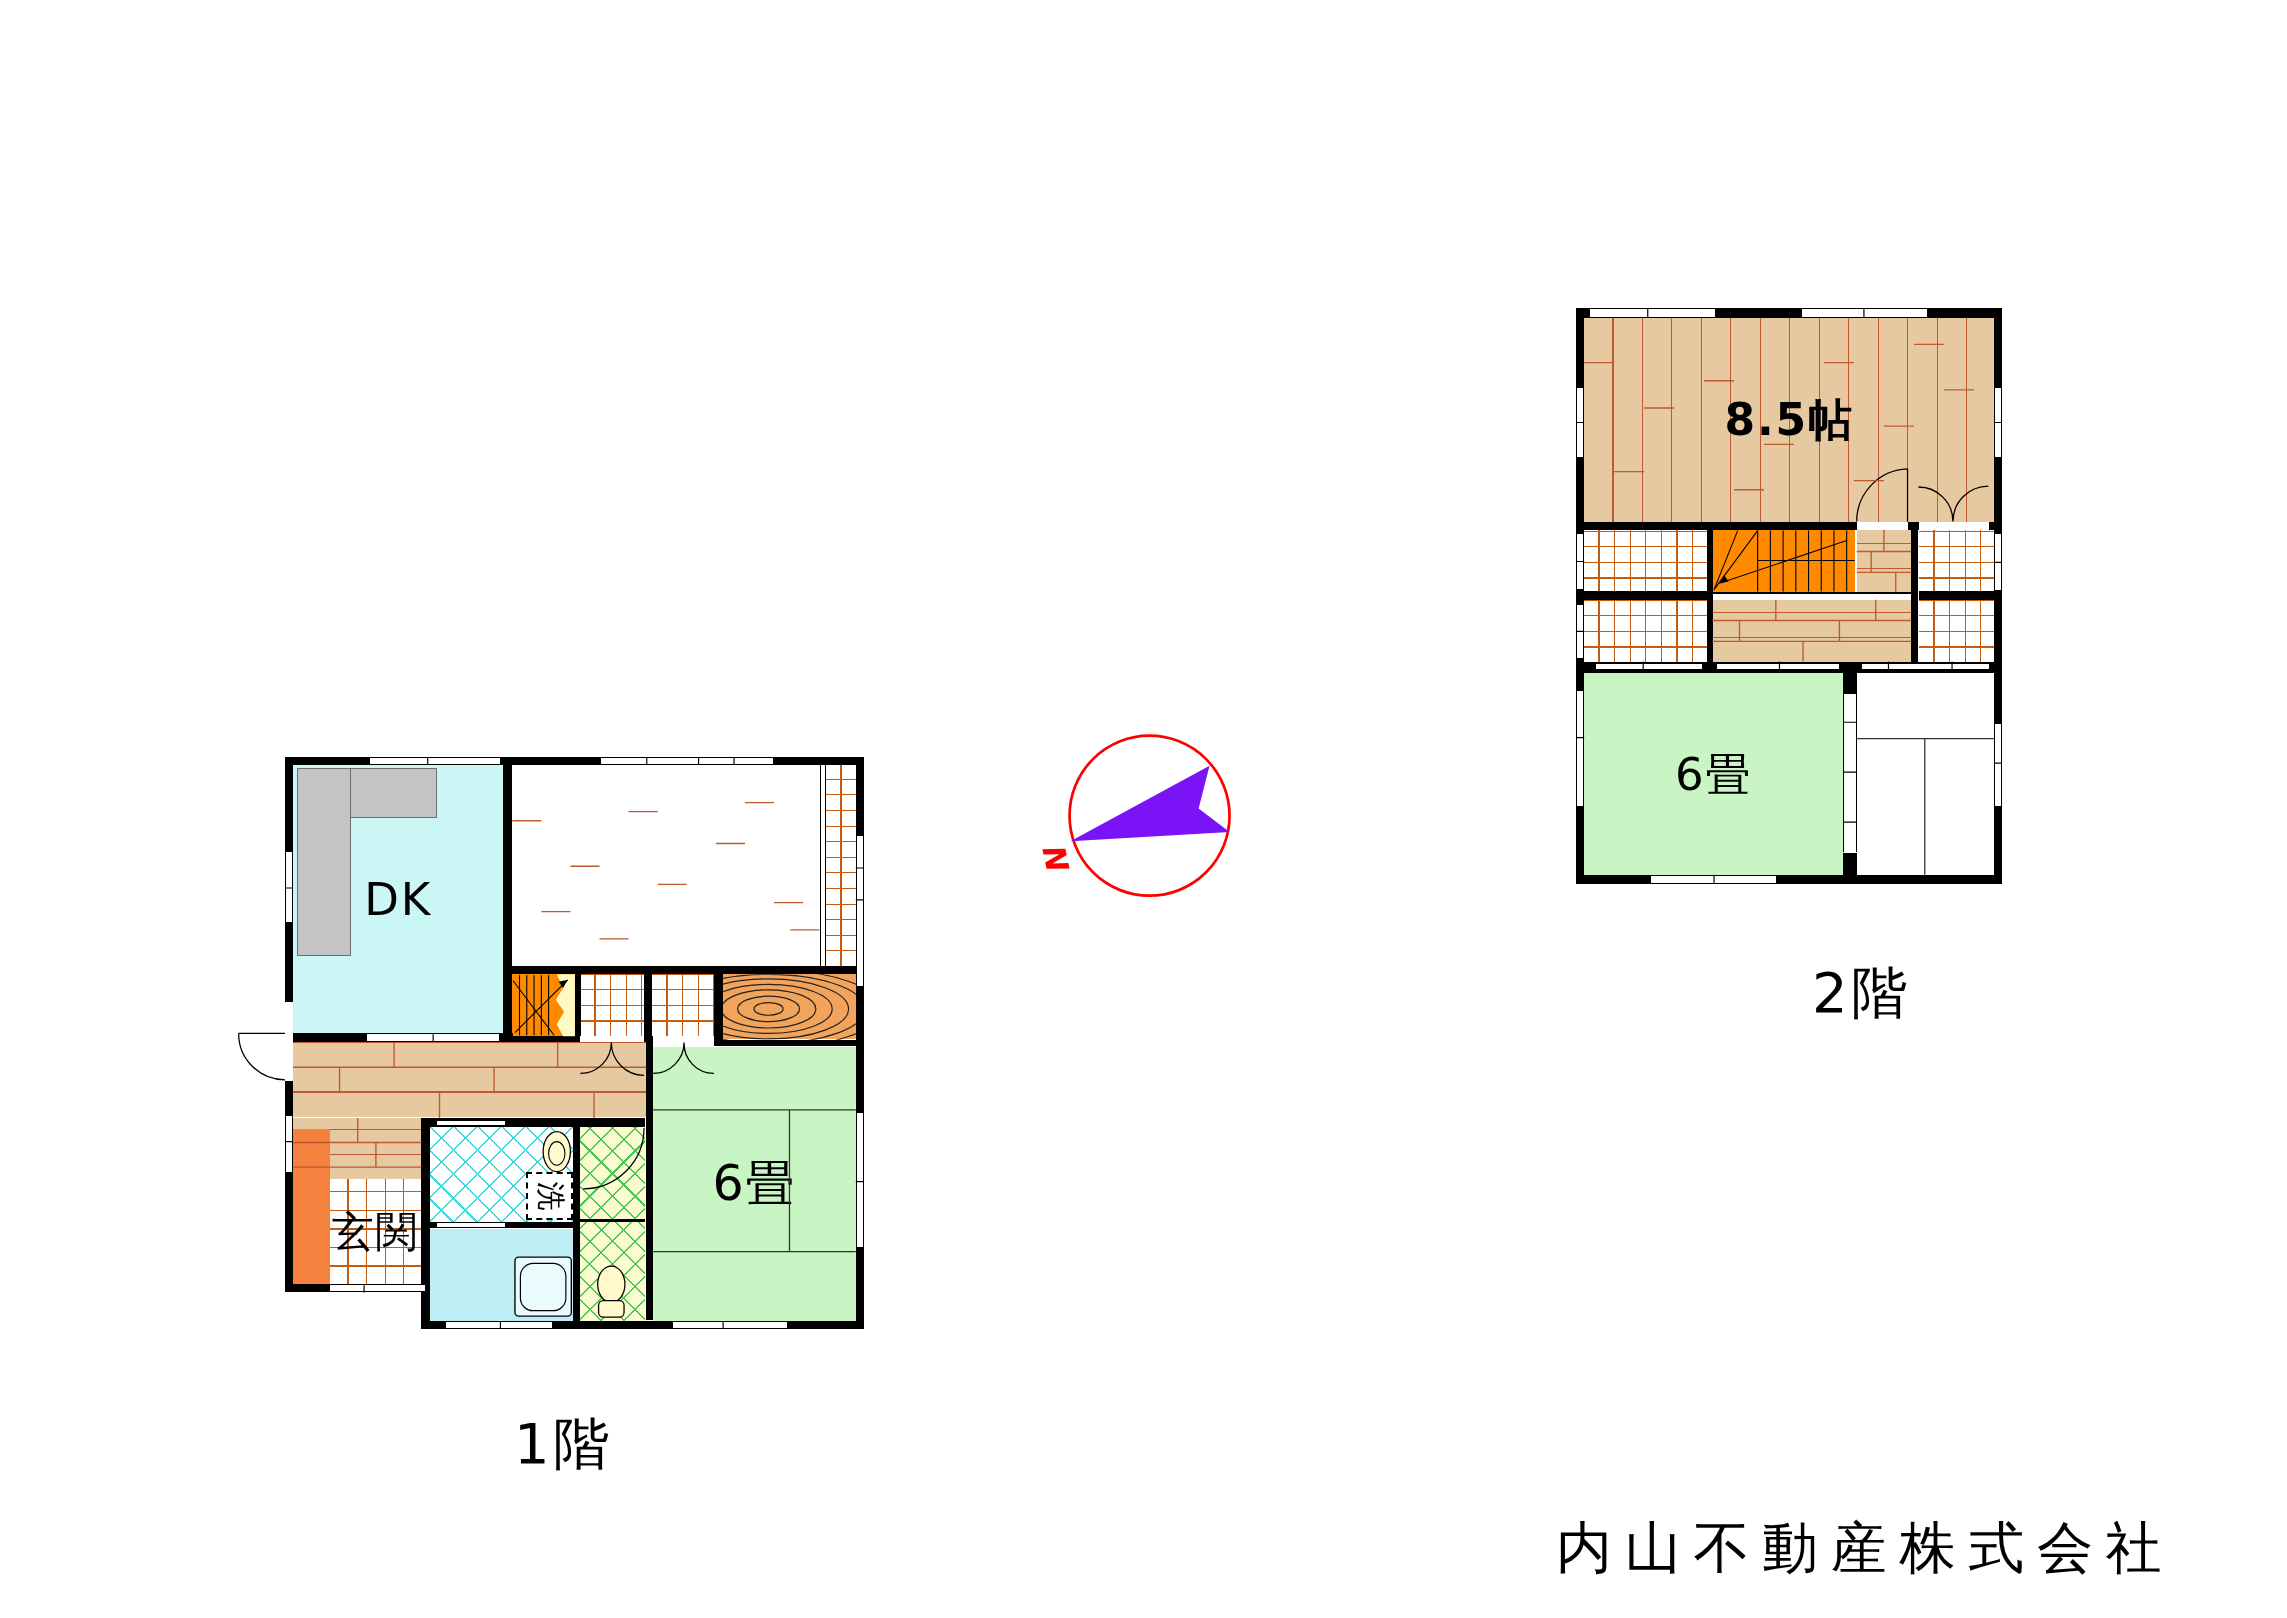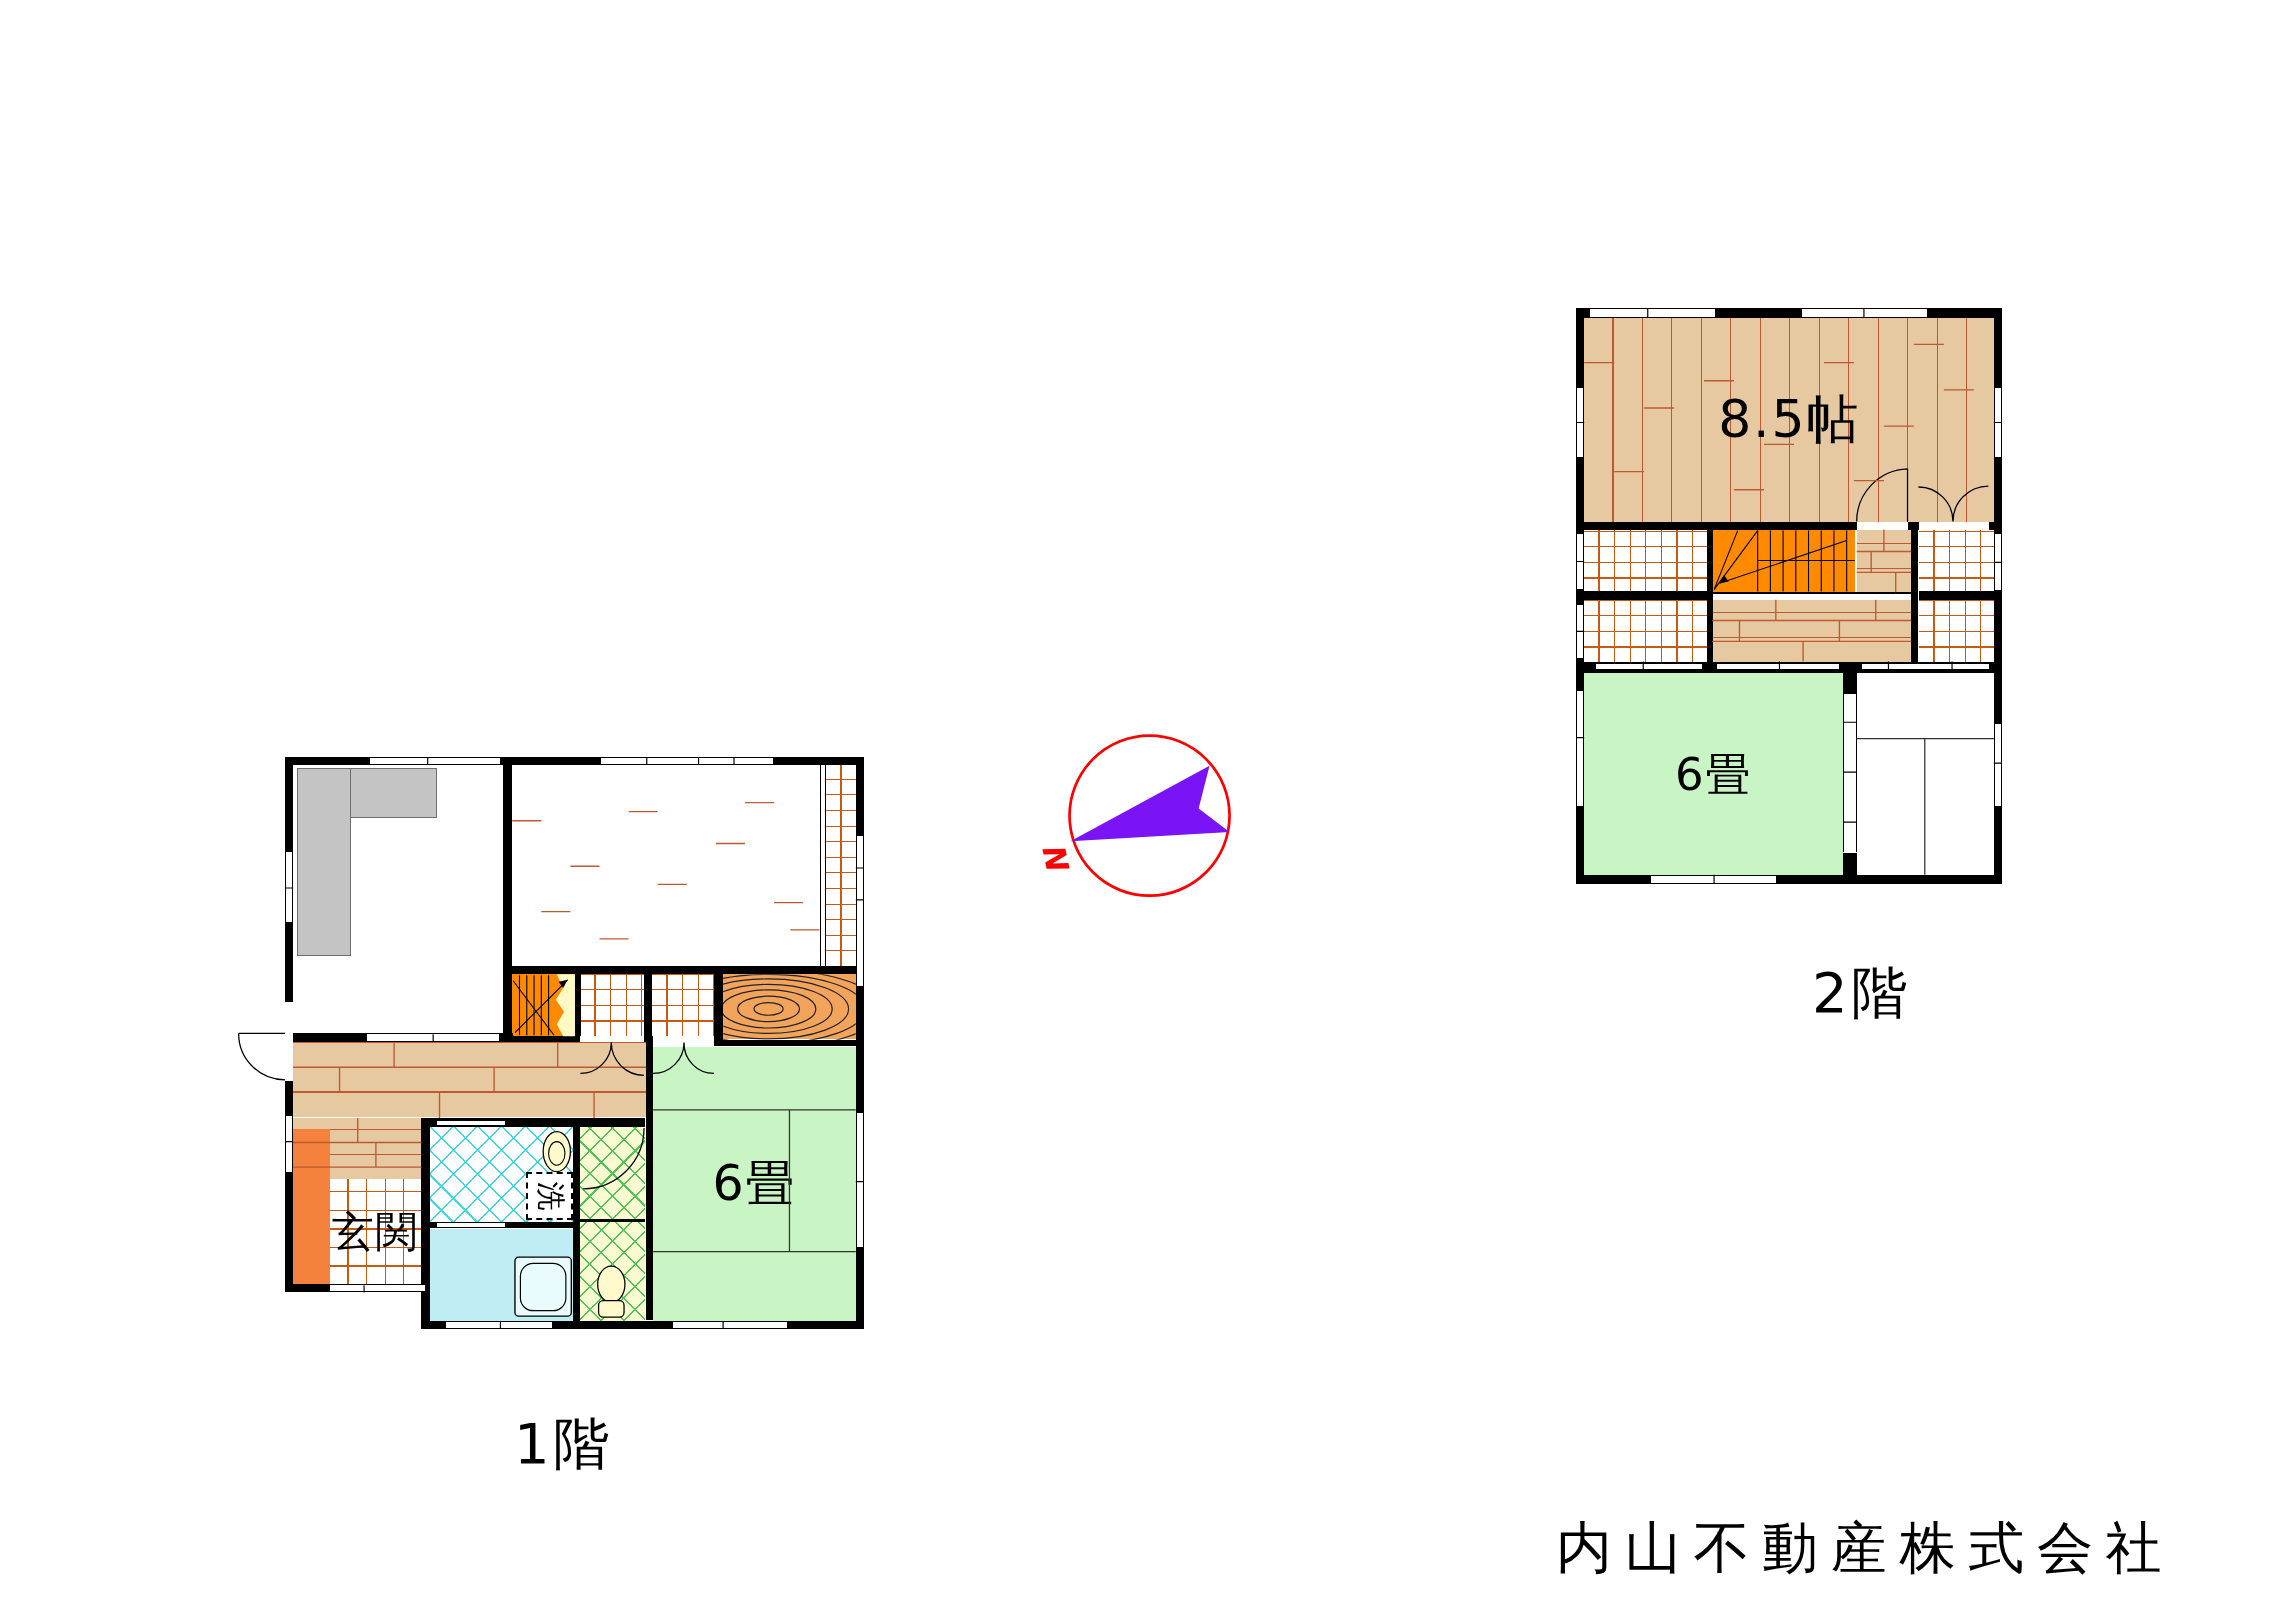--- a/index.html
+++ b/index.html
@@ -34,20 +34,23 @@
   .counter{position:absolute;background:#C4C4C4;border:1.4px solid #6e6e6e;box-sizing:border-box;z-index:2;}
 </style>
 </head>
 <body>
 
 <div id="canvas">
 
 
   <div class="a" style="left:285px;top:757px;width:579px;height:572px;">
 
+    <div class="room dkfill" style="left:8.2px;top:8.2px;width:210px;height:268px;">
+      <span class="rlabel">DK</span>
+    </div>
     <div class="counter" style="left:11.8px;top:11px;width:140px;height:50px;"></div>
     <div class="counter" style="left:11.8px;top:11px;width:54px;height:188px;"></div>
 
     <div class="room grid17" style="left:541px;top:8.2px;width:30px;height:201px;"></div>
 
     <div class="room stairfill" style="left:227px;top:217px;width:63px;height:62px;"></div>
     <div class="room grid17" style="left:295px;top:217px;width:64px;height:62px;"></div>
     <div class="room grid17" style="left:367px;top:217px;width:62px;height:62px;"></div>
     <div class="room grainfill" style="left:438px;top:217px;width:133px;height:65px;"></div>
 
@@ -140,21 +143,21 @@
       <ellipse cx="299" cy="436" rx="9" ry="13" fill="none" stroke="#000" stroke-width="1.2"></ellipse>
       <ellipse cx="359" cy="580" rx="15" ry="20" fill="#FFF9CC" stroke="#000" stroke-width="1.4"></ellipse>
       <rect x="345" y="598" width="28" height="18" rx="5" fill="#FFF9CC" stroke="#000" stroke-width="1.4"></rect>
       <path d="M157 1V8M265 1V8M398 1V8M455 1V8M494 1V8M0 144H9M0 423H9M628 122H637M628 157H637M628 467H637M237 621V629M482 621V629M163 305V313M87 581V589" stroke="#000" stroke-width="1.3" fill="none"></path>
     </svg>
   </div>
 
   <div class="a" style="left:1576px;top:308px;width:426px;height:576px;">
 
     <div class="room wood-v" style="left:8.2px;top:10px;width:410px;height:204px;">
-      <span class="rlabel" style="font-size:52px;">8.5帖</span>
+      <span class="rlabel" style="font-size:44px;font-weight:bold;">8.5帖</span>
     </div>
     <div class="room grid17" style="left:8.2px;top:222px;width:123px;height:63px;"></div>
     <div class="room stairfill" style="left:136px;top:222px;width:143px;height:63px;"></div>
     <div class="room wood-h" style="left:281px;top:222px;width:55px;height:63px;"></div>
     <div class="room grid17" style="left:343px;top:222px;width:75px;height:63px;"></div>
     <div class="room grid17" style="left:8.2px;top:292px;width:123px;height:62px;"></div>
     <div class="room wood-h" style="left:136px;top:292px;width:199px;height:62px;"></div>
     <div class="room grid17" style="left:343px;top:292px;width:75px;height:62px;"></div>
     <div class="room tatami" style="left:8.2px;top:365px;width:259px;height:203px;">
       <span class="rlabel" style="font-size:45px;">6畳</span>

